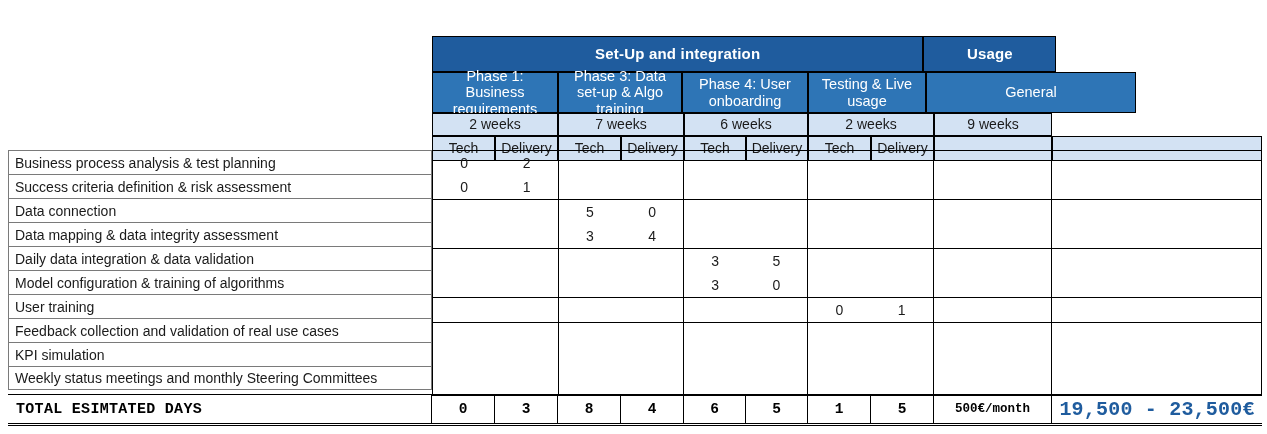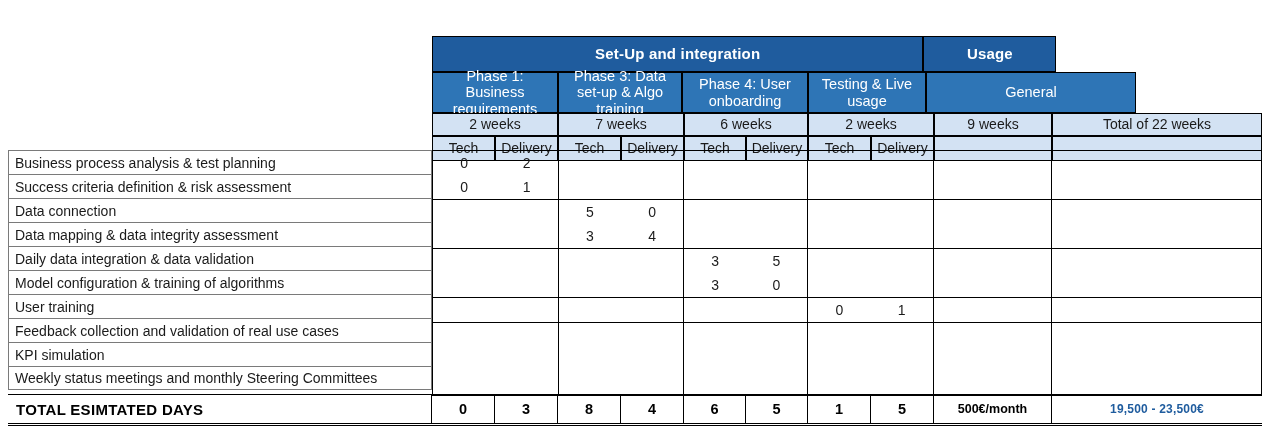--- a/index.html
+++ b/index.html
@@ -127,20 +127,21 @@
   
   .totalrow{
     position:absolute;
     left:8px;top:394px;
     width:1254px;
     height:32px;
     display:flex;
     box-sizing:border-box;
     border-top:1px solid #000;
     border-bottom:3px double #000;
+    font-family:Liberation Mono, monospace;
   }
   .totalrow .tcell{
     box-sizing:border-box;
     border-right:1px solid #000;
     display:flex;
     align-items:center;
     justify-content:center;
     font-size:14.5px;
     font-weight:bold;
     color:#000;
@@ -150,21 +151,21 @@
     justify-content:flex-start;
     padding-left:8px;
     font-size:15px;
     letter-spacing:.3px;
   }
   .totalrow .money{
     font-size:12.5px;
   }
   .totalrow .grand{
     color:#1F5C9E;
-    font-size:12px;
+    font-size:20px;
     font-weight:bold;
     letter-spacing:.2px;
   }
 </style>
 </head>
 <body>
 
 <div class="sheet">
 
   <div class="hdr">
@@ -182,21 +183,20 @@
       <div class="cell" style="width:118px">Testing &amp; Live usage</div>
       <div class="cell" style="width:210px">General</div>
     </div>
 
     <div class="hdr-row band3">
       <div class="cell" style="width:126px">2 weeks</div>
       <div class="cell" style="width:126px">7 weeks</div>
       <div class="cell" style="width:124px">6 weeks</div>
       <div class="cell" style="width:126px">2 weeks</div>
       <div class="cell" style="width:118px">9 weeks</div>
-      <div class="cell" style="width:210px">Total of 22 weeks</div>
     </div>
 
     <div class="hdr-row band4">
       <div class="cell" style="width:63px">Tech</div>
       <div class="cell" style="width:63px">Delivery</div>
       <div class="cell" style="width:63px">Tech</div>
       <div class="cell" style="width:63px">Delivery</div>
       <div class="cell" style="width:62px">Tech</div>
       <div class="cell" style="width:62px">Delivery</div>
       <div class="cell" style="width:63px">Tech</div>

